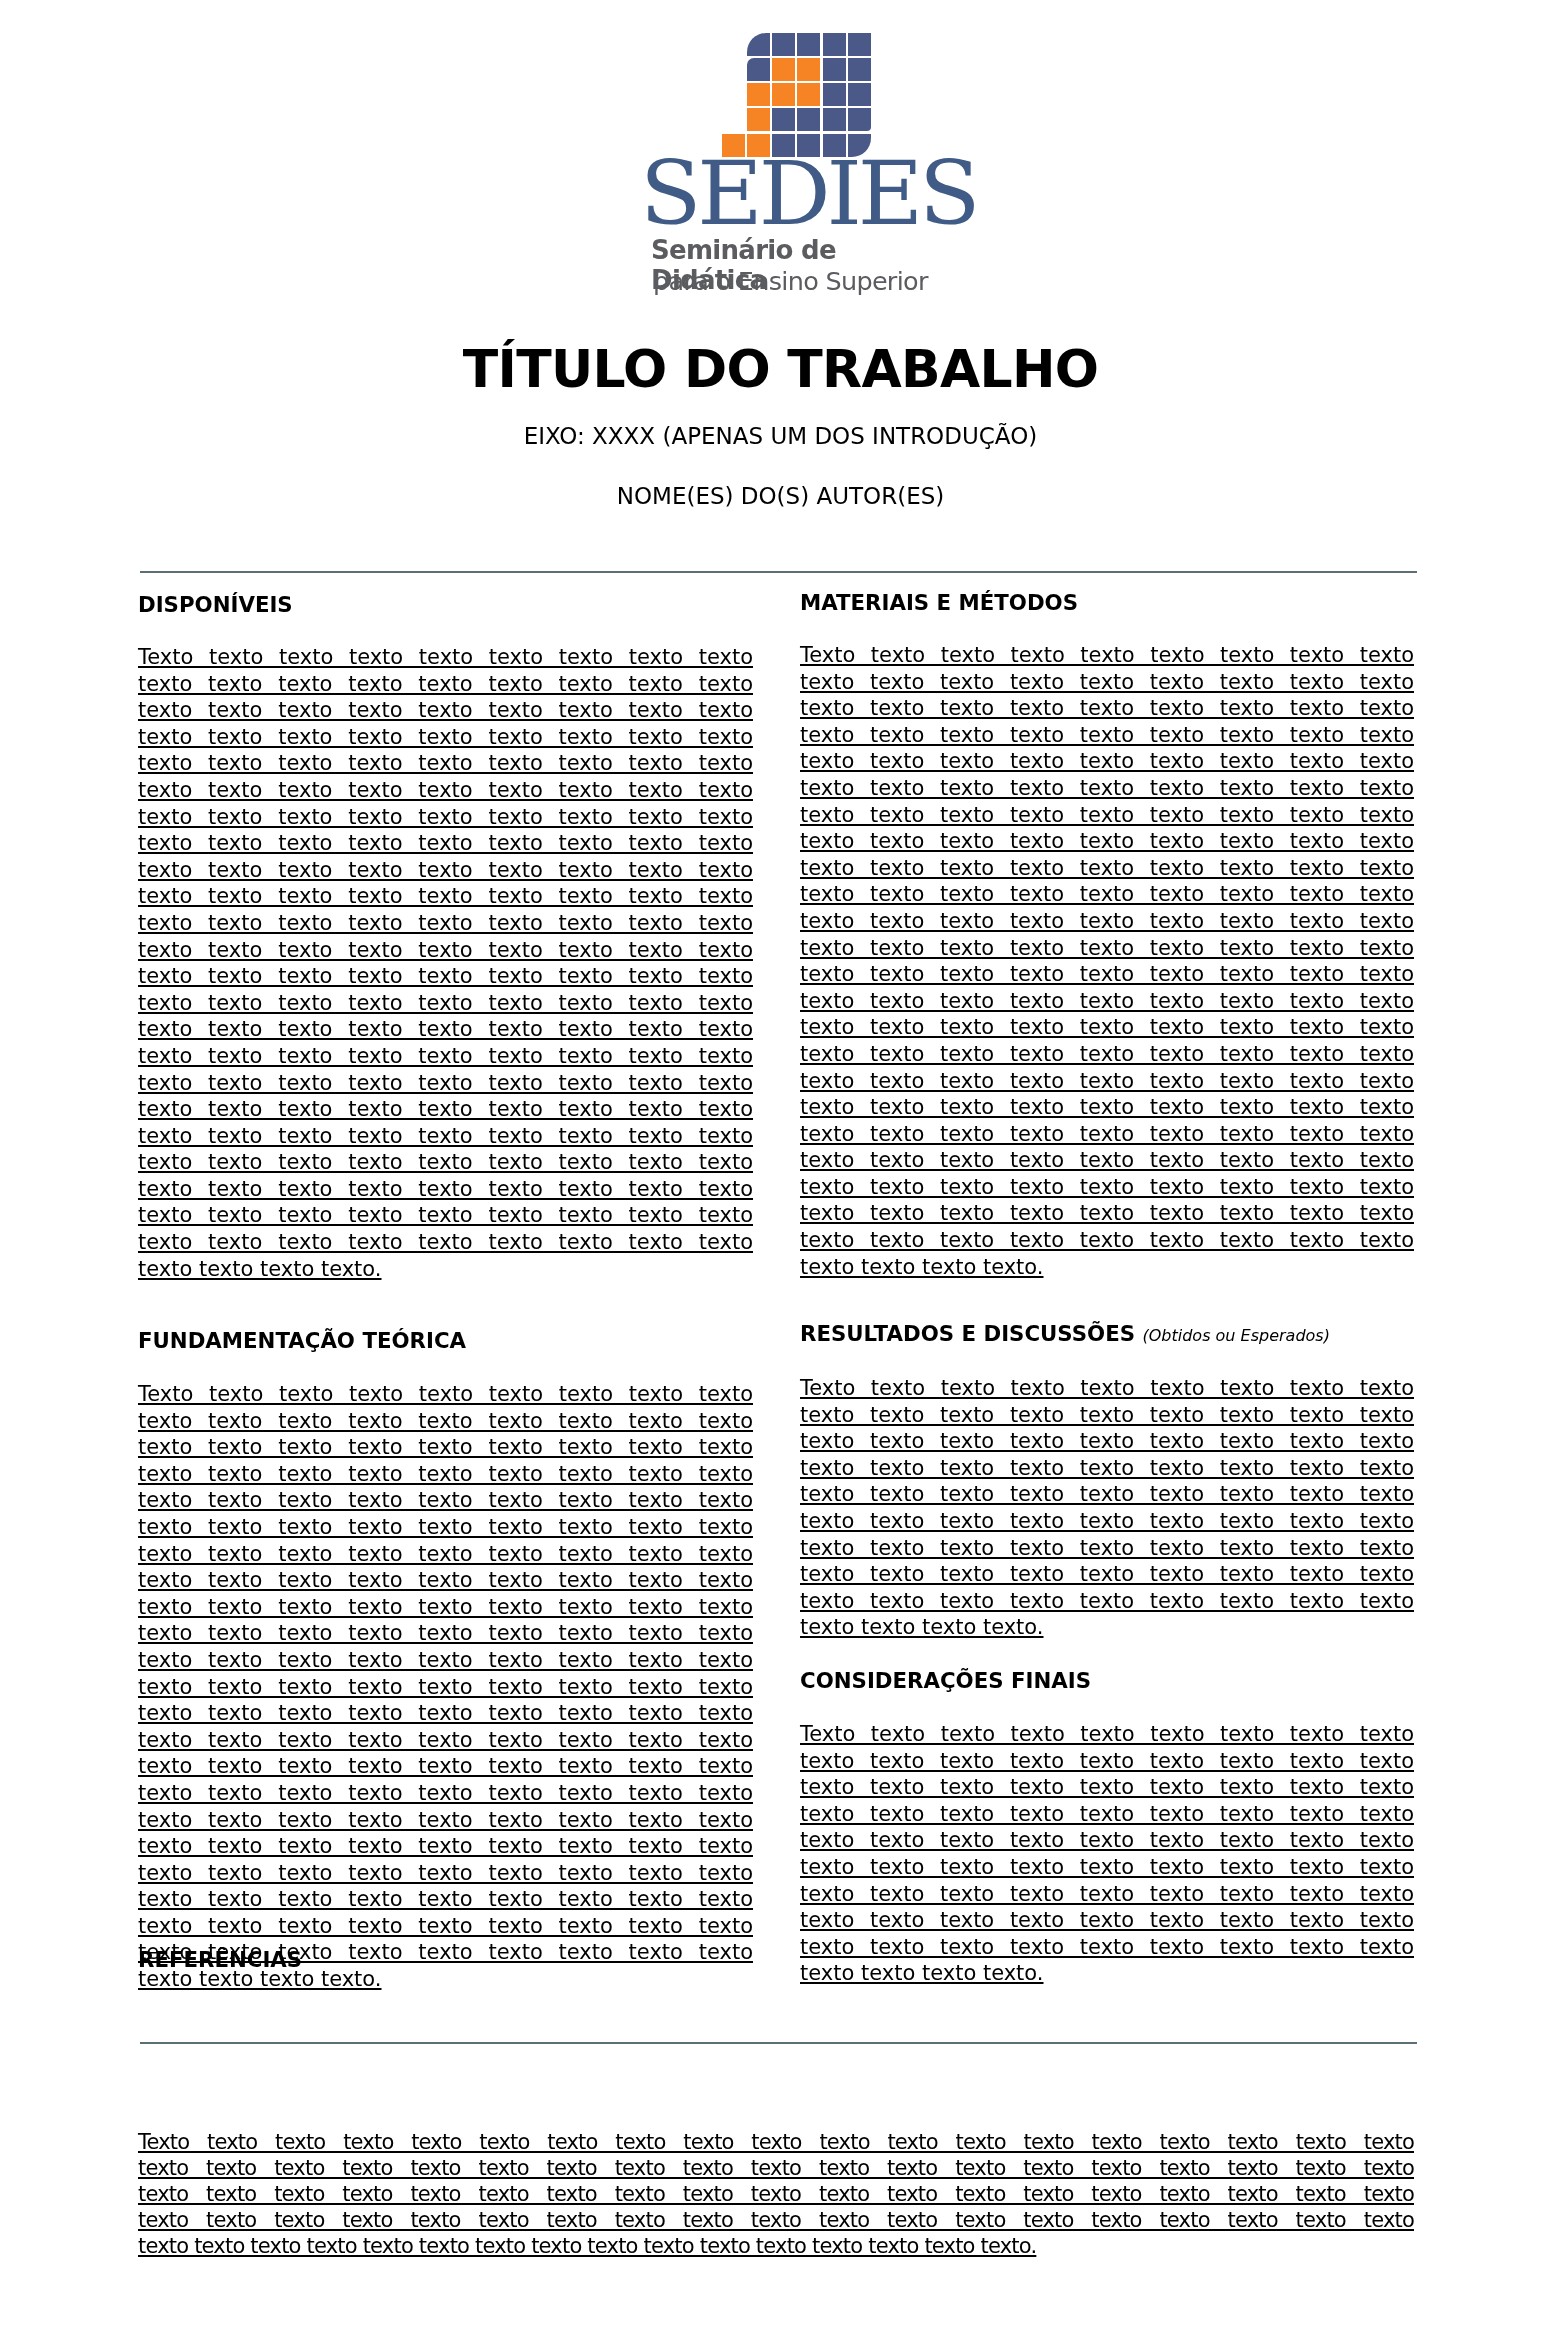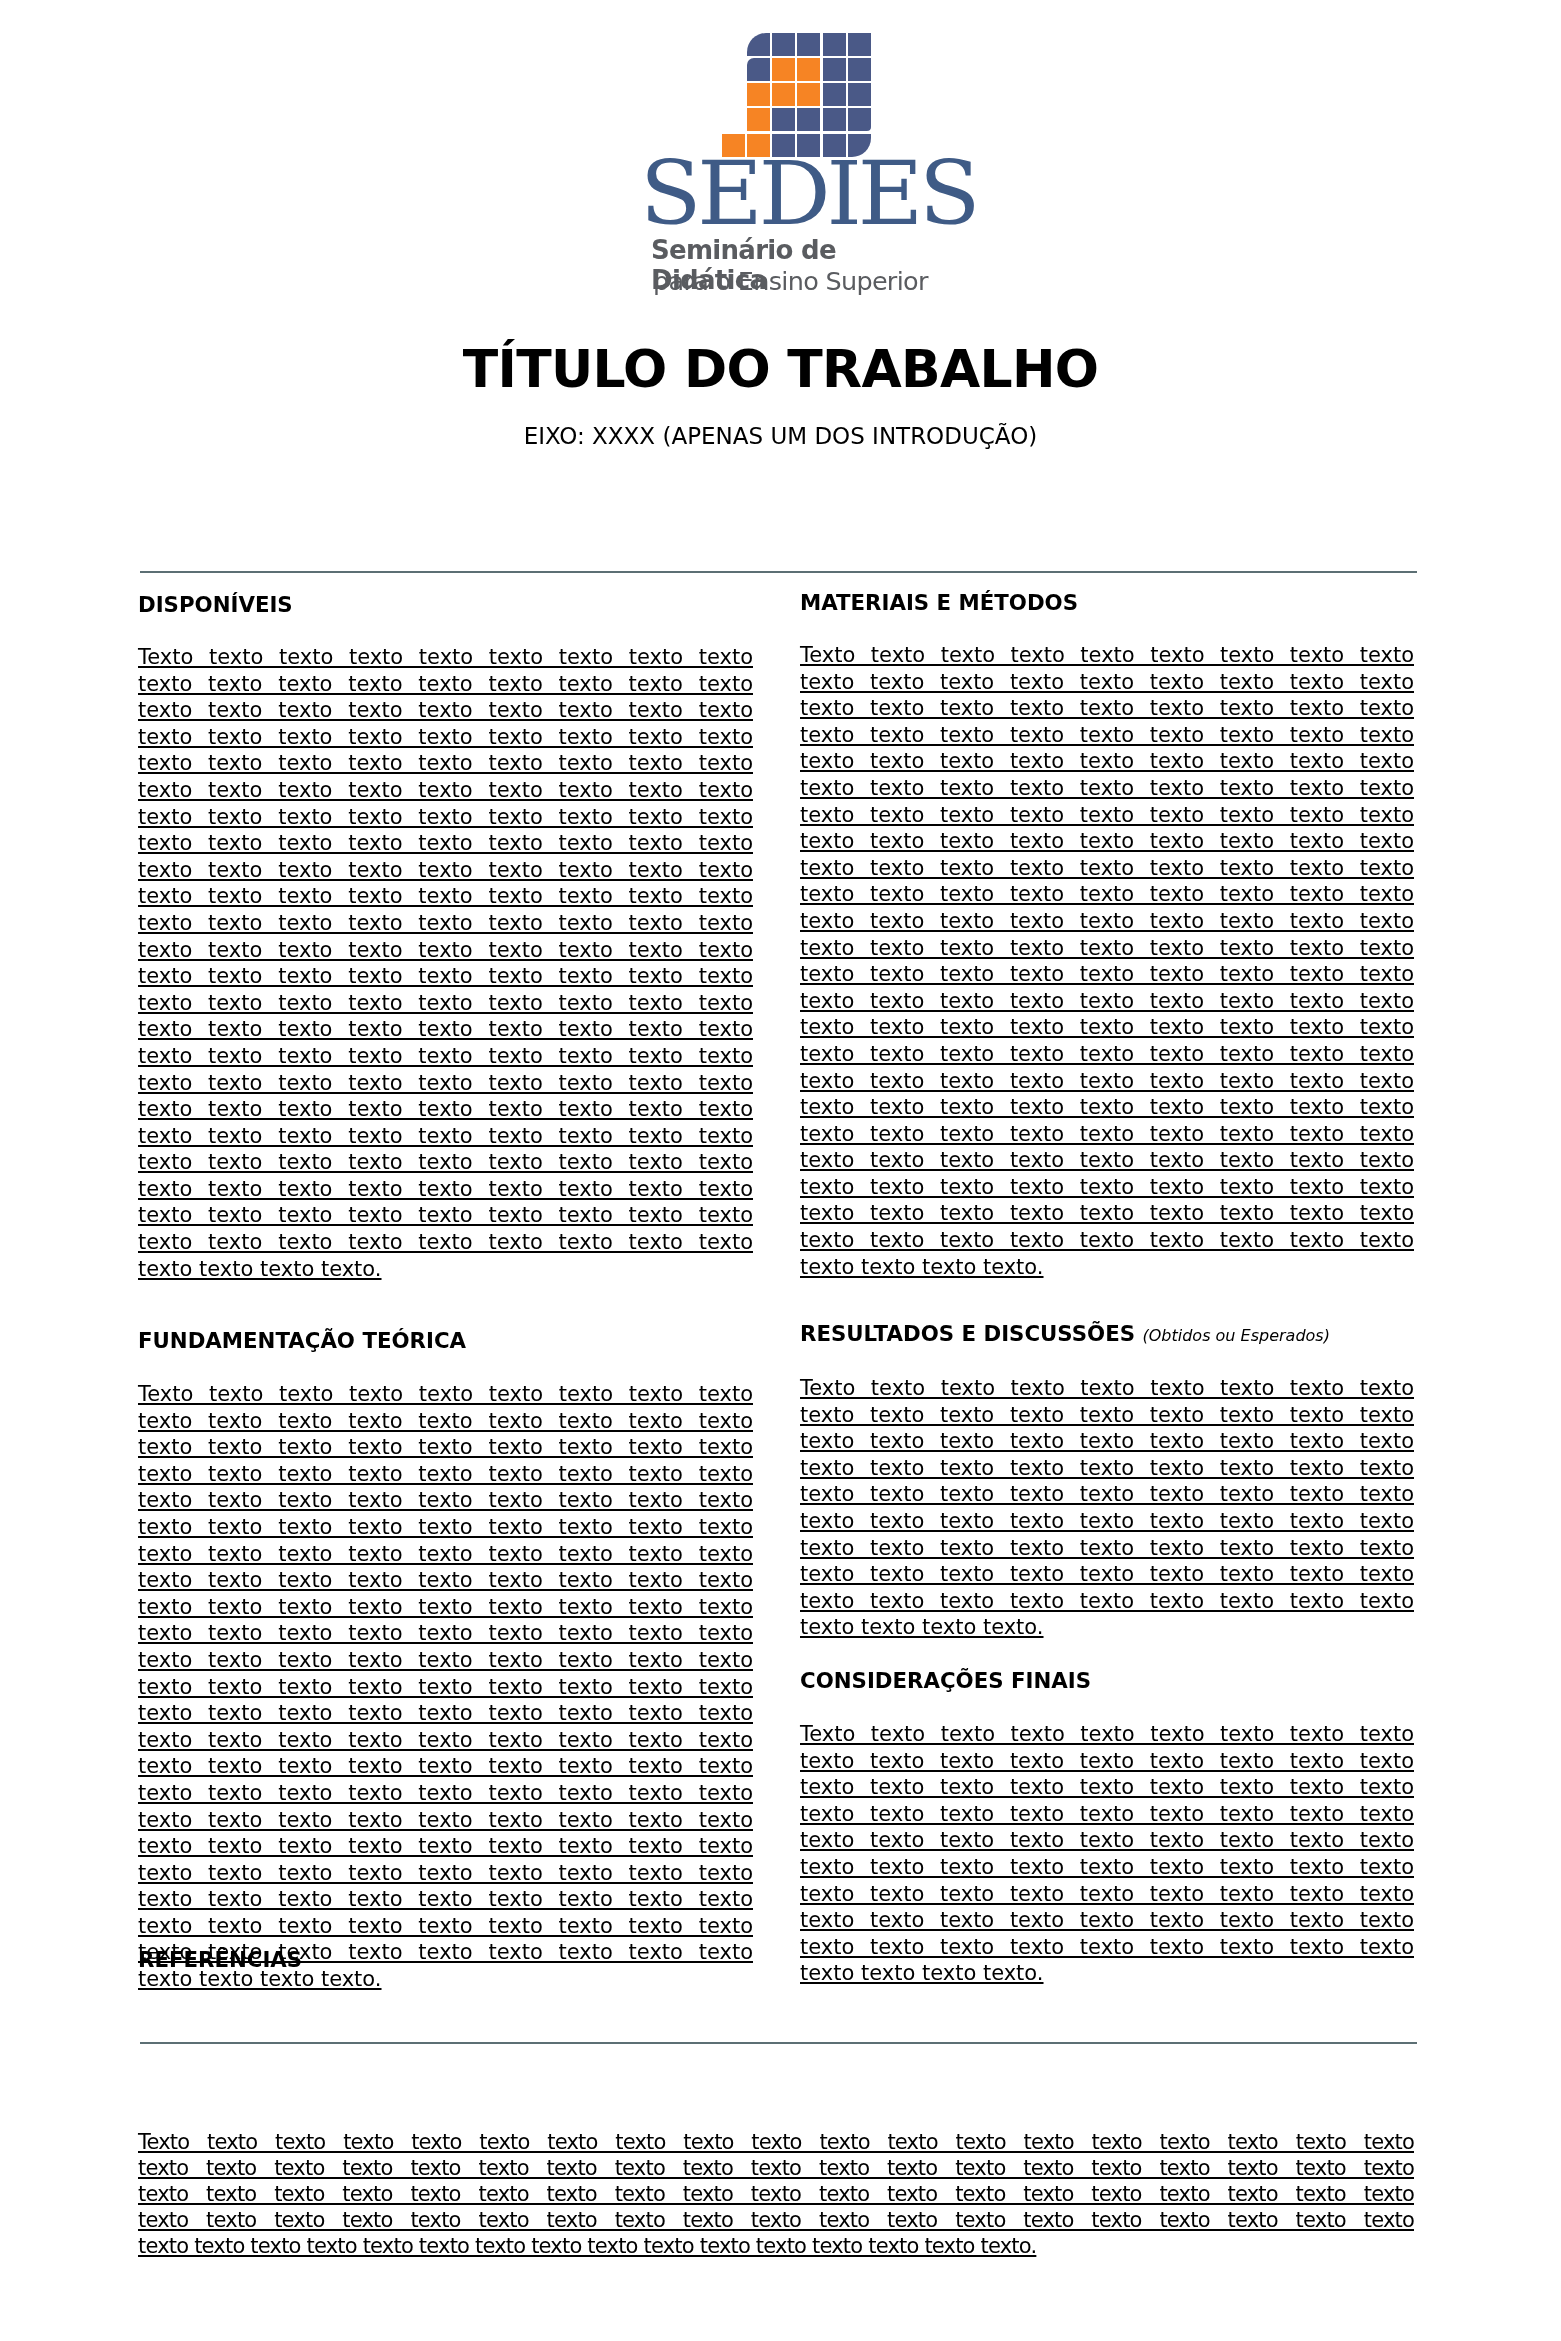--- a/index.html
+++ b/index.html
@@ -69,20 +69,21 @@
       <div class="cell blue" style="left: 126px; top: 101px; border-bottom-right-radius: 19px;"></div>
     </div>
   <div id="logo-word">SEDIES</div>
   <div id="logo-sub1">Seminário de Didática</div>
   <div id="logo-sub2">para o Ensino Superior</div>
 </div>
 
 <div id="title">TÍTULO DO TRABALHO</div>
 <div id="axis">EIXO: XXXX (APENAS UM DOS INTRODUÇÃO)</div>
 <div id="authors">
+  <div>NOME(ES) DO(S) AUTOR(ES)</div>
 </div>
 
 <div class="divider" style="top:571px;"></div>
 
 <div class="heading col-left" style="top:591px;">DISPONÍVEIS</div>
 <div class="body col-left" style="top:644px;">
     <div style="text-align: justify; text-align-last: justify;">Texto texto texto texto texto texto texto texto texto</div>
     <div style="text-align: justify; text-align-last: justify;">texto texto texto texto texto texto texto texto texto</div>
     <div style="text-align: justify; text-align-last: justify;">texto texto texto texto texto texto texto texto texto</div>
     <div style="text-align: justify; text-align-last: justify;">texto texto texto texto texto texto texto texto texto</div>

